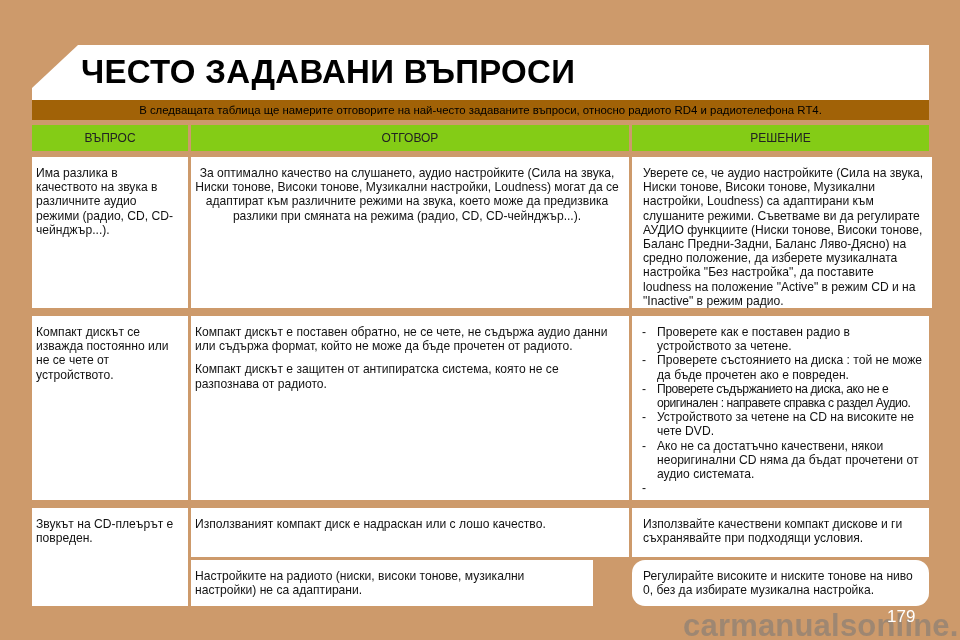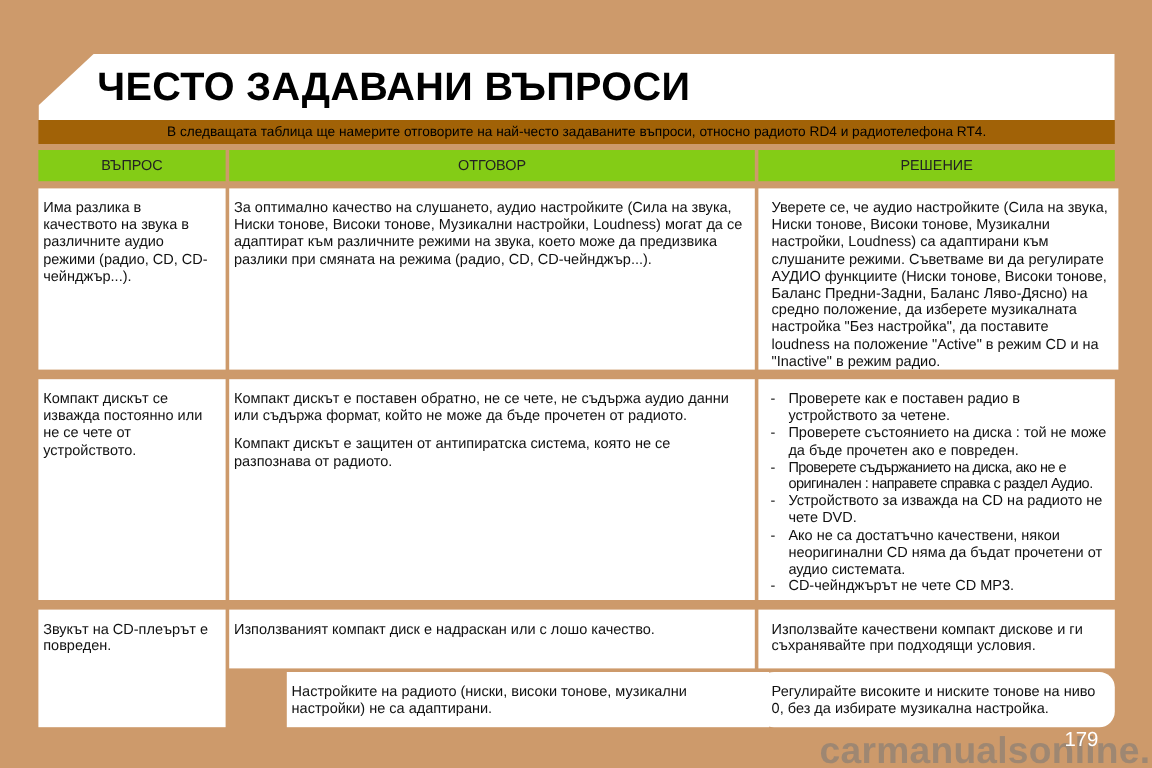--- a/index.html
+++ b/index.html
@@ -57,55 +57,55 @@
 
 <div class="subtitle-band">В следващата таблица ще намерите отговорите на най-често задаваните въпроси, относно радиото RD4 и радиотелефона RT4.</div>
 
 <div class="cell hdr" style="left:32px; top:125px; width:156px; height:26px;">ВЪПРОС</div>
 <div class="cell hdr" style="left:191px; top:125px; width:438px; height:26px;">ОТГОВОР</div>
 <div class="cell hdr" style="left:632px; top:125px; width:297px; height:26px;">РЕШЕНИЕ</div>
 
 <div class="cell pad" style="left:32px; top:157px; width:156px; height:151px;">
   <span>Има разлика в качеството на звука в различните аудио режими (радио, CD, CD-чейнджър...).</span>
 </div>
-<div class="cell pad" style="left:191px; top:157px; width:438px; height:151px;">
+<div class="cell pad" style="left:191px; top:157px; width:438px; height:151px;text-align:center;">
   <p class="para">За оптимално качество на слушането, аудио настройките (Сила на звука, Ниски тонове, Високи тонове, Музикални настройки, Loudness) могат да се адаптират към различните режими на звука, което може да предизвика разлики при смяната на режима (радио, CD, CD-чейнджър...).</p>
 </div>
 <div class="cell pad" style="left:632px; top:157px; width:300px; height:151px; padding-left:11px; padding-right:8px;">
   <span>Уверете се, че аудио настройките (Сила на звука, Ниски тонове, Високи тонове, Музикални настройки, Loudness) са адаптирани към слушаните режими. Съветваме ви да регулирате АУДИО функциите (Ниски тонове, Високи тонове, Баланс Предни-Задни, Баланс Ляво-Дясно) на средно положение, да изберете музикалната настройка "Без настройка", да поставите loudness на положение "Active" в режим CD и на "Inactive" в режим радио.</span>
 </div>
 
 <div class="cell pad" style="left:32px; top:316px; width:156px; height:184px;">
   <span>Компакт дискът се изважда постоянно или не се чете от устройството.</span>
 </div>
 <div class="cell pad" style="left:191px; top:316px; width:438px; height:184px;">
   <p class="para">Компакт дискът е поставен обратно, не се чете, не съдържа аудио данни или съдържа формат, който не може да бъде прочетен от радиото.</p>
   <p class="para">Компакт дискът е защитен от антипиратска система, която не се разпознава от радиото.</p>
 </div>
 <div class="cell pad" style="left:632px; top:316px; width:297px; height:184px; padding-left:6px; padding-right:6px;">
   <ul class="bullets">
     <li><span class="dash">-</span><span>Проверете как е поставен радио в устройството за четене.</span></li>
     <li><span class="dash">-</span><span>Проверете състоянието на диска : той не може да бъде прочетен ако е повреден.</span></li>
     <li class="condensed"><span class="dash">-</span><span>Проверете съдържанието на диска, ако не е оригинален : направете справка с раздел Аудио.</span></li>
-    <li><span class="dash">-</span><span>Устройството за изважда на CD на радиото не чете DVD.</span></li>
+    <li><span class="dash">-</span><span>Устройството за четене на CD на високите не чете DVD.</span></li>
     <li><span class="dash">-</span><span>Ако не са достатъчно качествени, някои неоригинални CD няма да бъдат прочетени от аудио системата.</span></li>
-    <li><span class="dash">-</span><span>CD-чейнджърът не чете CD MP3.</span></li>
+    <li><span class="dash">-</span></li>
   </ul>
 </div>
 
 <div class="cell pad" style="left:32px; top:508px; width:156px; height:98px;">
   <span>Звукът на CD-плеърът е повреден.</span>
 </div>
 <div class="cell pad" style="left:191px; top:508px; width:438px; height:49px;">
   <span>Използваният компакт диск е надраскан или с лошо качество.</span>
 </div>
 <div class="cell pad" style="left:632px; top:508px; width:297px; height:49px; padding-left:11px;">
   <span>Използвайте качествени компакт дискове и ги съхранявайте при подходящи условия.</span>
 </div>
-<div class="cell pad" style="left:191px; top:560px; width:402px; height:46px;margin-left:48px;">
+<div class="cell pad" style="left:191px; top:560px; width:402px; height:46px;">
   <span>Настройките на радиото (ниски, високи тонове, музикални настройки) не са адаптирани.</span>
 </div>
 <div class="cell pad" style="left:632px; top:560px; width:297px; height:46px; padding-left:11px;border-radius:13px;">
   <span>Регулирайте високите и ниските тонове на ниво 0, без да избирате музикална настройка.</span>
 </div>
 
 <div class="watermark">carmanualsonline.info</div>
 <div class="page-num">179</div>
 
 </body></html>

